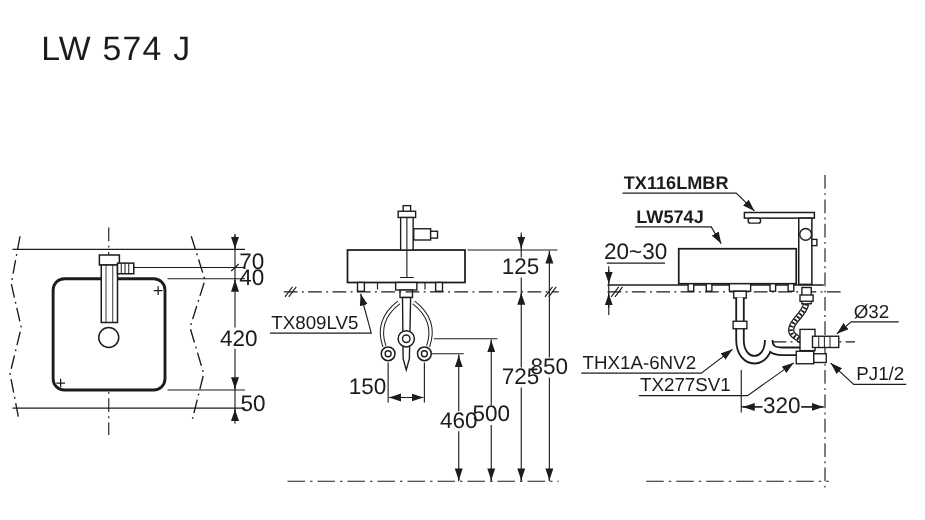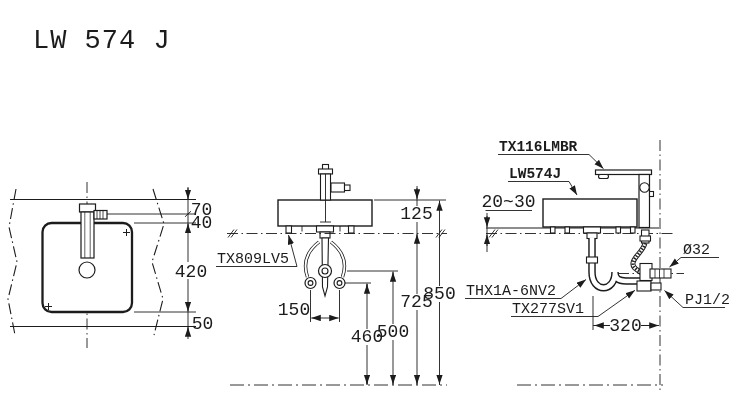--- a/index.html
+++ b/index.html
@@ -1,17 +1,17 @@
 <!DOCTYPE html>
 <html><head>
 <meta charset="utf-8">
 <style>
   html,body{margin:0;padding:0;background:#ffffff;}
   .stage{position:relative;width:740px;height:416px;background:#ffffff;overflow:hidden;
-         font-family:Liberation Mono, monospace;}
+         font-family:Liberation Sans, sans-serif;}
   svg text{fill:#1c1c1c;}
   .dim{font-size:18px;}
   .part{font-size:15px;}
   .part-bold{font-size:14.5px;font-weight:bold;}
   .title-text{font-size:27px;letter-spacing:1px;}
 </style>
 </head>
 <body>
 
 <div class="stage">

